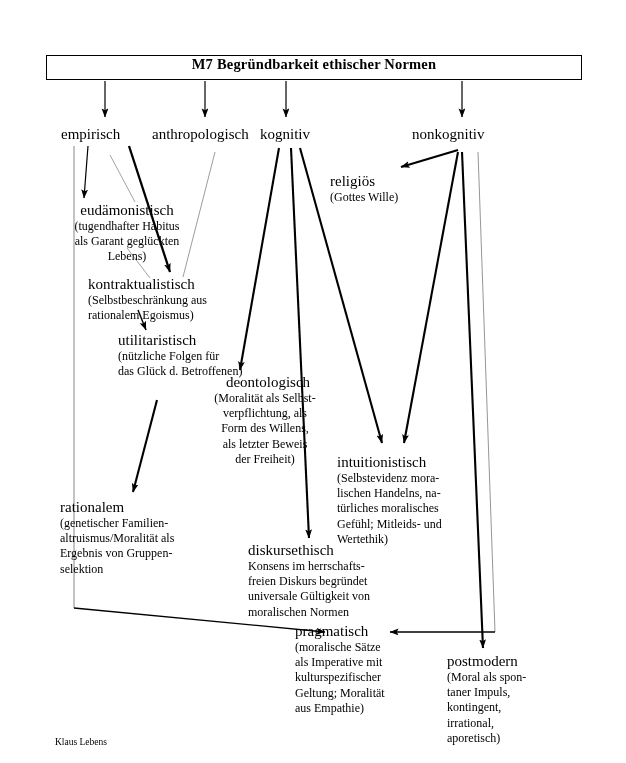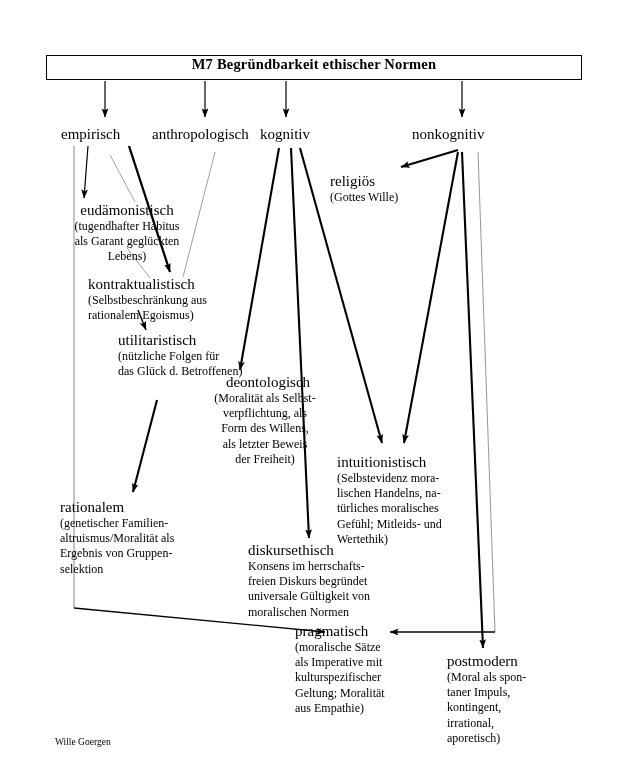--- a/index.html
+++ b/index.html
@@ -175,15 +175,15 @@
   <div class="node ctr" style="left:295px;top:624px;width:118px;">
     <div class="hd">pragmatisch</div>
     <div class="bd">(moralische Sätze<br>als Imperative mit<br>kulturspezifischer<br>Geltung; Moralität<br>aus Empathie)</div>
   </div>
 
   <div class="node ctr" style="left:447px;top:654px;width:110px;">
     <div class="hd">postmodern</div>
     <div class="bd">(Moral als spon-<br>taner Impuls,<br>kontingent,<br>irrational,<br>aporetisch)</div>
   </div>
 
-  <div class="signature">Wille Goergen</div>
+  <div class="signature">Klaus Lebens</div>
 
 </div>
 
 </body></html>

